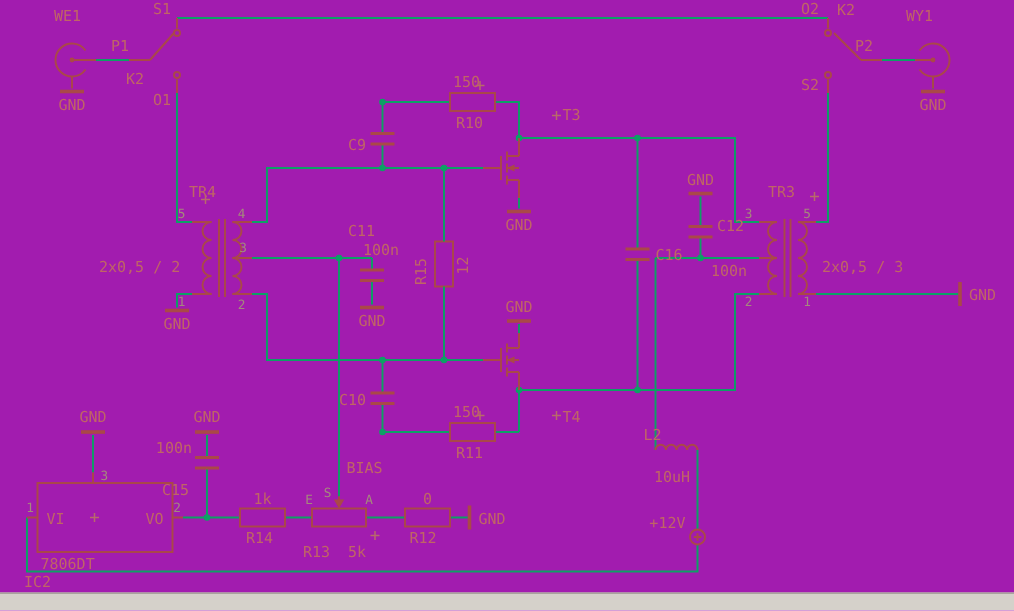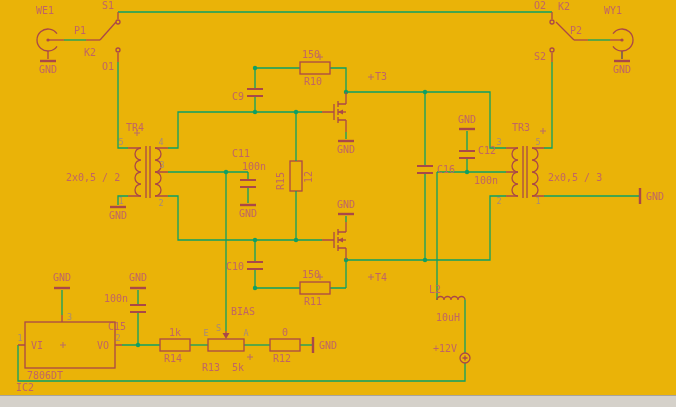--- a/index.html
+++ b/index.html
@@ -1,16 +1,16 @@
 <!DOCTYPE html>
 <html><head>
 <meta charset="utf-8">
 <style>
   html,body{margin:0;padding:0;background:#fbfbfb;}
-  .page{width:676px;height:407px;position:relative;background:#eab308;overflow:hidden;}
+  .page{width:676px;height:407px;position:relative;background:#a21caf;overflow:hidden;}
   svg{display:block;}
   .wire{stroke:#0da065;stroke-width:1.3;fill:none;}
   .sym{stroke:#aa4848;stroke-width:1.3;fill:none;}
   .bar{stroke:#aa4848;stroke-width:2.4;fill:none;}
   .plate{stroke:#aa4848;stroke-width:2;fill:none;}
   .cross{stroke:#b86a6a;stroke-width:1;fill:none;}
   .dot{fill:#0da065;stroke:none;}
   .fillsym{fill:#aa4848;stroke:none;}
   text{font-family:"DejaVu Sans Mono","Liberation Mono",monospace;}
   .lbl{fill:#c06565;font-size:10px;}

